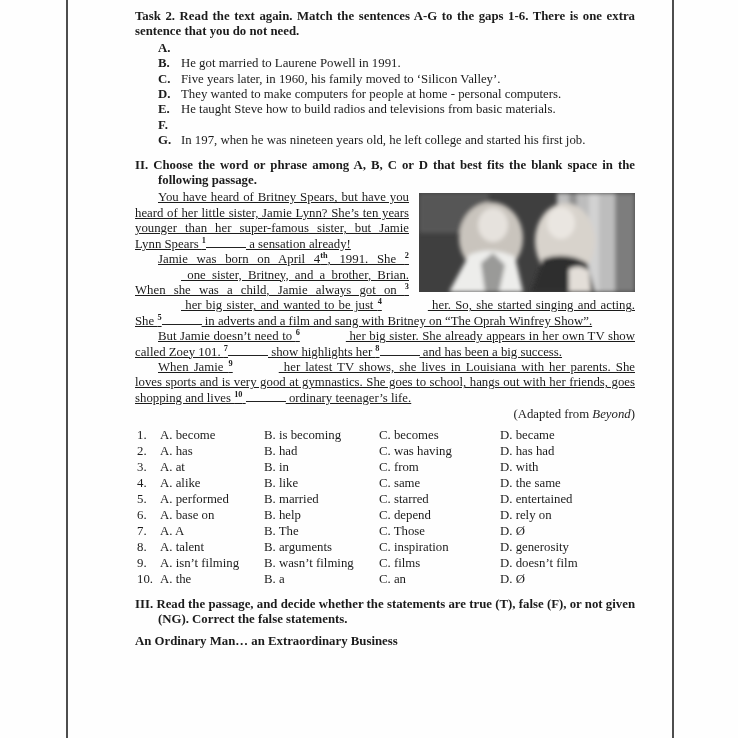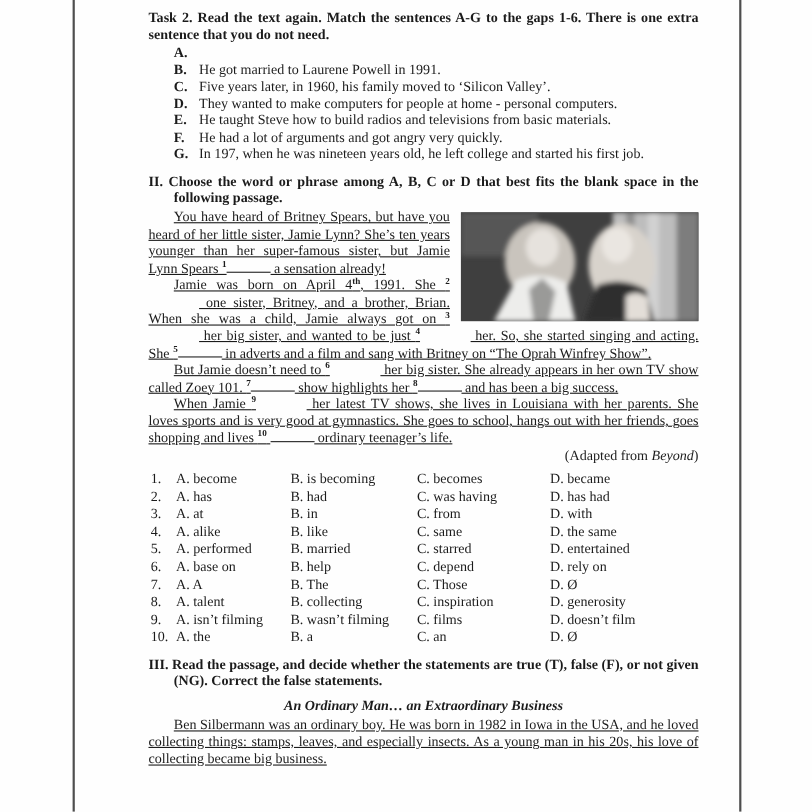--- a/index.html
+++ b/index.html
@@ -25,21 +25,21 @@
     float:right;width:216px;height:99px;margin:3px 0 2px 10px;
     background:#474747;overflow:hidden;
   }
   .credit{text-align:right;margin:1px 0 4px 0;}
   .credit i{font-style:italic;}
   sup{font-weight:bold;font-size:0.65em;line-height:0;}
   .gap-line{display:inline-block;width:40px;height:2px;border-bottom:1.4px solid #222;}
   .gap-space{display:inline-block;width:46px;}
   .opt-table{margin:3px 0 2px 2px;}
   .opt-row{display:grid;grid-template-columns:23px 104px 115px 121px auto;line-height:16.1px;}
-  .center-title{text-align:center;font-weight:bold;margin-top:7px;margin-bottom:2px;font-style:italic;}
+  .center-title{text-align:left;font-weight:bold;margin-top:7px;margin-bottom:2px;}
   .reading-par{margin-bottom:0;}
   .footer{position:absolute;left:119px;top:744px;font-size:12.6px;}
   .fpage{font-family:"Liberation Sans", sans-serif;font-weight:bold;font-size:12px;}
 </style>
 </head>
 <body>
 
 <div class="page">
   <div class="rule rule-left"></div>
   <div class="rule rule-right"></div>
@@ -69,21 +69,20 @@
           <span class="abc-text">They wanted to make computers for people at home - personal computers.</span>
         </div>
 
         <div class="abc-item">
           <span class="abc-label">E.</span>
           <span class="abc-text">He taught Steve how to build radios and televisions from basic materials.</span>
         </div>
 
         <div class="abc-item">
           <span class="abc-label">F.</span>
-          <span class="abc-text">He had a lot of arguments and got angry very quickly.</span>
         </div>
 
         <div class="abc-item">
           <span class="abc-label">G.</span>
           <span class="abc-text">In 197, when he was nineteen years old, he left college and started his first job.</span>
         </div>
 
     </div>
 
     <p class="heading h-hang">II. Choose the word or phrase among A, B, C or D that best fits the blank space in the following passage.</p>
@@ -182,21 +181,21 @@
           <span class="opt-num">7.</span>
           <span class="opt-a">A. A</span>
           <span class="opt-b">B. The</span>
           <span class="opt-c">C. Those</span>
           <span class="opt-d">D. Ø</span>
         </div>
 
         <div class="opt-row">
           <span class="opt-num">8.</span>
           <span class="opt-a">A. talent</span>
-          <span class="opt-b">B. collecting</span>
+          <span class="opt-b">B. arguments</span>
           <span class="opt-c">C. inspiration</span>
           <span class="opt-d">D. generosity</span>
         </div>
 
         <div class="opt-row">
           <span class="opt-num">9.</span>
           <span class="opt-a">A. isn’t filming</span>
           <span class="opt-b">B. wasn’t filming</span>
           <span class="opt-c">C. films</span>
           <span class="opt-d">D. doesn’t film</span>
@@ -209,20 +208,19 @@
           <span class="opt-c">C. an</span>
           <span class="opt-d">D. Ø</span>
         </div>
 
     </div>
 
     <p class="heading h-hang">III. Read the passage, and decide whether the statements are true (T), false (F), or not given (NG). Correct the false statements.</p>
 
     <p class="center-title">An Ordinary Man… an Extraordinary Business</p>
 
-    <p class="pp reading-par">Ben Silbermann was an ordinary boy. He was born in 1982 in Iowa in the USA, and he loved collecting things: stamps, leaves, and especially insects. As a young man in his 20s, his love of collecting became big business.</p>
 
   </div>
 
   <div class="footer">
     <span class="fpage">10</span><span> - Lưu Hoàng Trí</span>
   </div>
 </div>
 
 </body></html>

